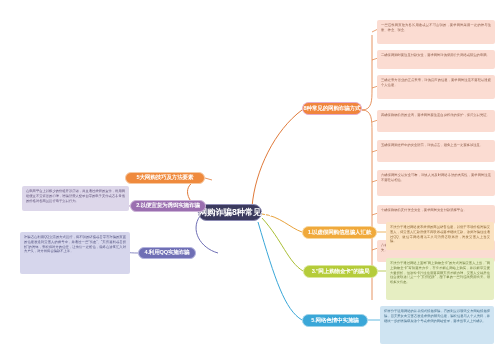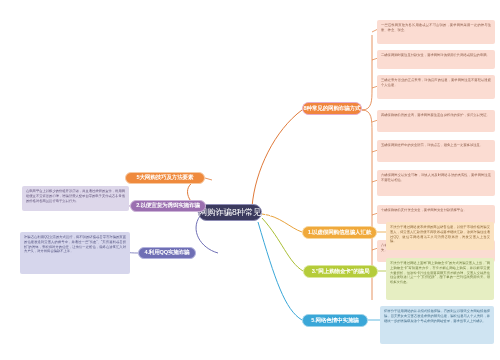--- a/index.html
+++ b/index.html
@@ -23,21 +23,21 @@
     letter-spacing:-0.2px;
   }
 
   
   .root{
     background:#3b3a5e;
     color:#ffffff;
     border:1.2px solid #8e8cb5;
     border-radius:10px;
     font-size:8.5px;
-    font-weight:normal;
+    font-weight:bold;
     padding:0 6px;
   }
 
   
   .pill{
     border-radius:9px;
     font-size:5.6px;
     font-weight:bold;
     padding:0 5px;
     border-width:1px;

